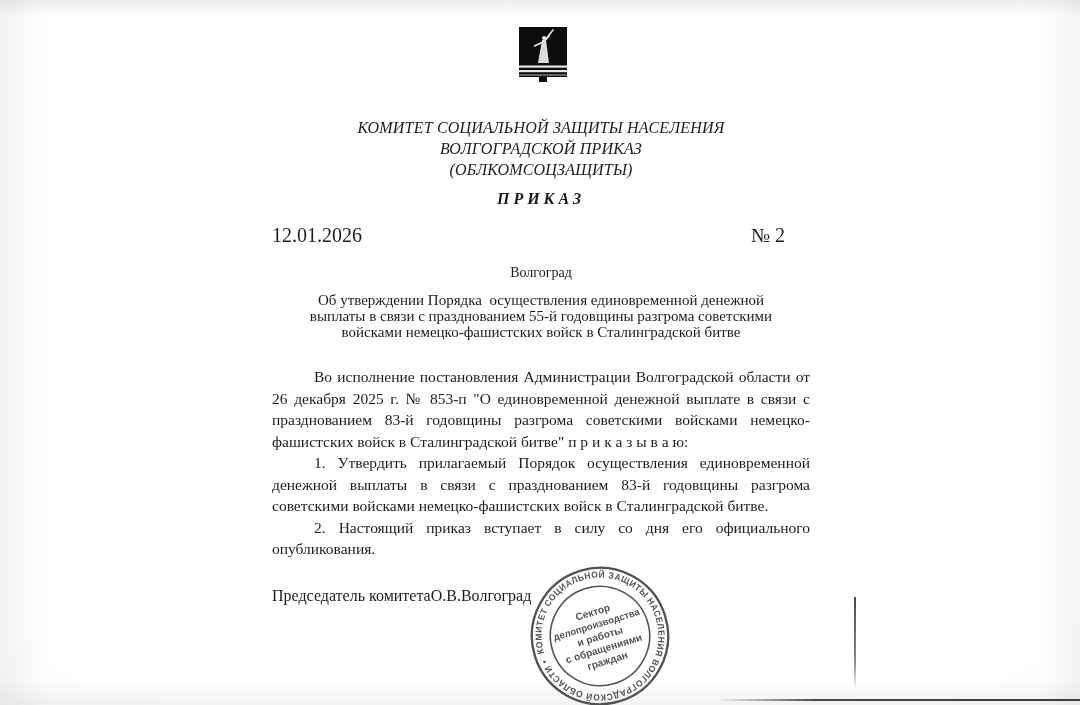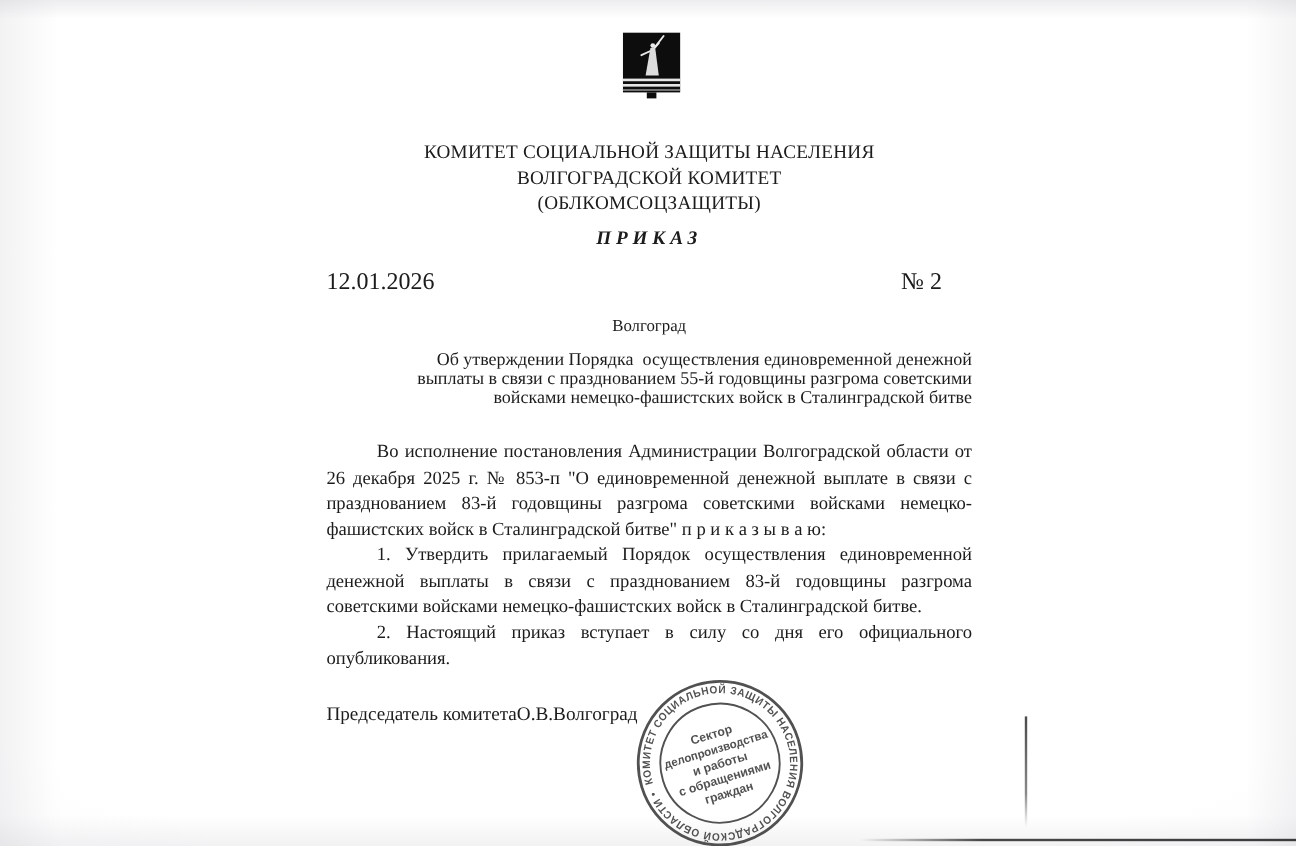--- a/index.html
+++ b/index.html
@@ -12,26 +12,26 @@
     background:
       linear-gradient(to bottom, rgba(196,196,202,0.30), rgba(255,255,255,0) 16px),
       linear-gradient(to right, rgba(196,196,202,0.22), rgba(255,255,255,0) 48px),
       linear-gradient(to left, rgba(196,196,202,0.20), rgba(255,255,255,0) 42px),
       linear-gradient(to top, rgba(196,196,202,0.22), rgba(255,255,255,0) 26px),
       radial-gradient(ellipse 120% 105% at 50% 45%, #ffffff 58%, #f5f5f7 84%, #ebebee 100%);
   }
   .abs{position:absolute;}
   .col{left:272px;width:538px;}
   .emblem{left:519px;top:27px;width:48px;height:57px;}
-  .org-header{top:117px;text-align:center;font-size:16px;line-height:21px;letter-spacing:0.2px;}
+  .org-header{top:117px;text-align:center;font-size:16px;line-height:21px;letter-spacing:0.2px;font-style:italic;}
   .doc-type{top:190px;text-align:center;font-size:16px;font-weight:bold;letter-spacing:4px;font-style:italic;}
   .date-row{top:224px;display:flex;justify-content:space-between;font-size:20px;}
   .date-row .num{padding-right:25px;}
   .place{top:265px;text-align:center;font-size:14px;}
-  .doc-title{top:292px;text-align:right;font-size:15px;line-height:16px;}
+  .doc-title{top:292px;text-align:center;font-size:15px;line-height:16px;}
   .doc-title div{white-space:pre;}
   .doc-body{top:366px;font-size:15.5px;line-height:21.5px;text-align:justify;}
   .doc-body p{margin:0;text-indent:42px;}
   .sign-row{top:587px;display:flex;justify-content:flex-start;font-size:16px;}
   .stamp{left:527px;top:563px;width:146px;height:146px;opacity:0.9;}
   .stamp svg{display:block;}
   .artifact-v{left:854px;top:597px;width:2px;height:92px;
     background:linear-gradient(to bottom,#4a4a4a,#8a8a8a 70%,rgba(140,140,140,0));}
   .artifact-h{left:716px;top:699px;width:364px;height:2px;
     background:linear-gradient(to right,rgba(70,70,70,0),#474747 28%,#3c3c3c);}
@@ -56,21 +56,21 @@
       <rect x="0" y="38.5" width="48" height="2.2" fill="#e6e6e6"></rect>
       <rect x="0" y="43" width="48" height="2.2" fill="#e6e6e6"></rect>
       <rect x="0" y="47.4" width="48" height="1.2" fill="#9a9a9a"></rect>
 
       <rect x="20" y="50" width="8" height="5" fill="#0d0d0d"></rect>
     </svg>
   </div>
 
   <div class="abs col org-header">
     <div>КОМИТЕТ СОЦИАЛЬНОЙ ЗАЩИТЫ НАСЕЛЕНИЯ</div>
-    <div>ВОЛГОГРАДСКОЙ КОМИТЕТ</div>
+    <div>ВОЛГОГРАДСКОЙ ПРИКАЗ</div>
     <div>(ОБЛКОМСОЦЗАЩИТЫ)</div>
   </div>
 
   <div class="abs col doc-type">ПРИКАЗ</div>
 
   <div class="abs col date-row">
     <span>12.01.2026</span>
     <span class="num">№ 2</span>
   </div>
 

